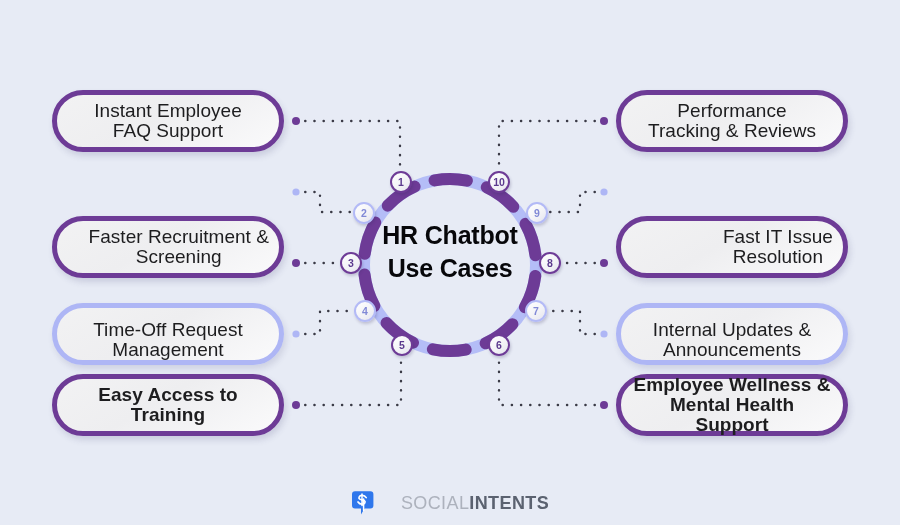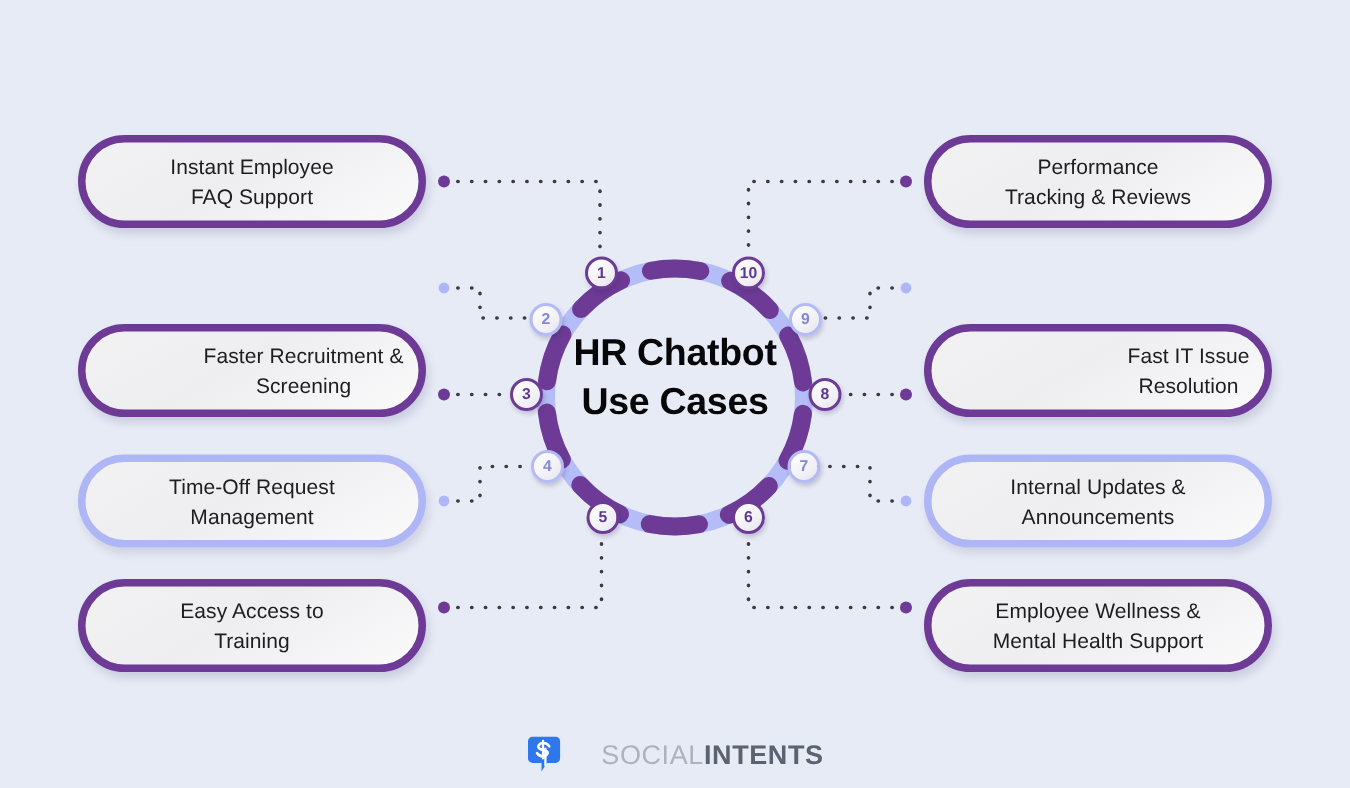--- a/index.html
+++ b/index.html
@@ -40,36 +40,36 @@
     align-items: center;
     justify-content: center;
     text-align: center;
     box-shadow: 2px 4px 6px rgba(60, 60, 110, 0.17);
   }
   .pill.light {
     border-color: #aeb6f5;
     box-shadow: 2px 4px 6px rgba(60, 60, 110, 0.14);
   }
   .pill .pill-text {
-    font-size: 14px;
+    font-size: 19px;
     line-height: 20px;
     color: #1d1d1f;
     letter-spacing: 0.05px;
     padding: 0 10px;
     white-space: pre-line;
   }
 
   .pill.left  { left: 52px;  width: 232px; }
   .pill.right { left: 616px; width: 232px; }
 
   .row0 { top: 90px; }
   .row1 { top: 161px; }
   .row2 { top: 216px; justify-content: flex-end; }
-  .row3 { top: 303px; }
-  .row4 { top: 386px; }
+  .row3 { top: 303px; align-items: flex-end; }
+  .row4 { top: 374px; font-weight: bold; }
 
   
   #ring-wrap {
     position: absolute;
     left: 340px;
     top: 155px;
     width: 220px;
     height: 220px;
   }
   #ring-svg { display: block; }

